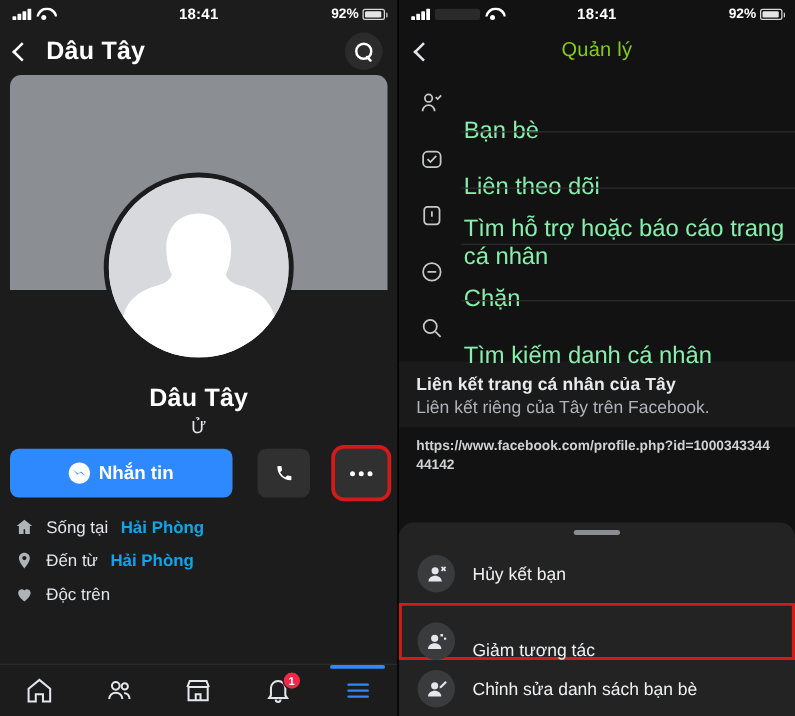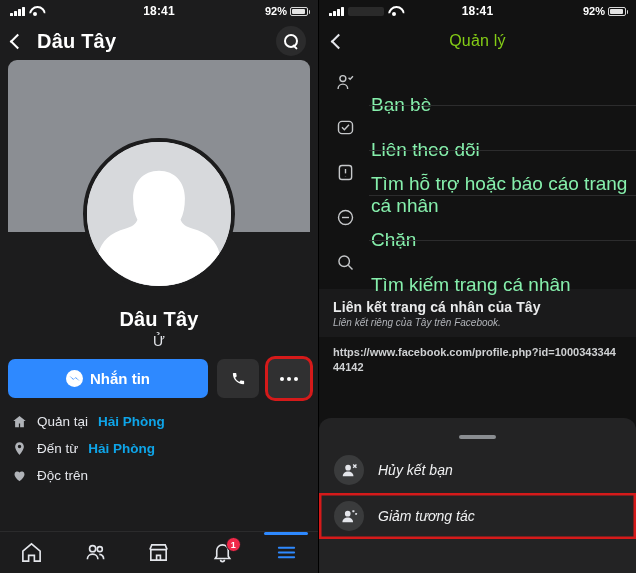--- a/index.html
+++ b/index.html
@@ -76,21 +76,21 @@
     position:absolute; left:50%; transform:translateX(-50%);
     top:78px; width:152px; height:152px; border-radius:50%;
     background:#d7d9dc; border:4px solid #1c1c1d; overflow:hidden;
   }
   .avatar svg { width:100%; height:100%; display:block; }
   .name-block { text-align:center; padding-top:76px; }
   .prof-name { font-size:20px; font-weight:bold; color:#fff; letter-spacing:.2px; }
   .prof-sub  { font-size:14px; color:#e4e6eb; margin-top:2px; }
 
   
-  .actions { display:flex; gap:9px; padding:10px 8px 0 8px; align-items:center; }
+  .actions { display:flex; gap:20px; padding:10px 8px 0 8px; align-items:center; }
   .btn-msg {
     flex:1; height:39px; border-radius:7px; background:#2e89ff;
     display:flex; align-items:center; justify-content:center; gap:7px;
     color:#fff; font-size:15px; font-weight:bold;
   }
   .msgr { width:17px; height:17px; border-radius:50%; background:#fff; position:relative; flex:none; }
   .msgr::after{
     content:""; position:absolute; left:3px; top:5.5px; width:11px; height:6px;
     background:#2e89ff;
     clip-path: polygon(0 0, 42% 58%, 62% 28%, 100% 96%, 58% 42%, 38% 70%);
@@ -141,38 +141,38 @@
   .menu-item + .menu-item::before{
     content:""; position:absolute; top:0; left:36px; right:0; height:1px; background:#2c2c2d;
   }
   .menu-ic { width:24px; display:flex; align-items:center; justify-content:center; flex:none; }
   .menu-ic svg { width:21px; height:21px; stroke:#c6c8ca; fill:none; stroke-width:1.6; }
   .menu-label { font-size:19px; color:#86efac;margin-top:44px; }
 
   
   .link-sec { background:#1a1a1b; padding:10px 14px 9px 14px; margin-top:4px; }
   .link-title { font-size:14px; font-weight:bold; color:#e9eaeb; letter-spacing:.1px; }
-  .link-desc  { font-size:10px; color:#b0b3b8; margin-top:2px;font-style:italic; }
+  .link-desc  { font-size:14px; color:#b0b3b8; margin-top:2px; }
   .link-url-box { background:#121212; padding:8px 14px 3px 14px; }
   .link-url { font-size:11px; color:#cfd1d3; line-height:1.35; font-weight:bold; word-break:break-all; }
 
   
   .sheet {
     position:absolute; left:0; right:0; bottom:0; top:418px;
-    background:#232324; border-radius:12px 12px 0 0; padding-top:17px;font-style:italic;
+    background:#232324; border-radius:12px 12px 0 0; padding-top:6px;
   }
   .grabber { width:37px; height:4px; background:#8a8d91; border-radius:3px; margin:0 auto 8px auto; }
   .sheet-item { display:flex; align-items:center; gap:14px; height:46px; padding-left:15px; position:relative; }
   .sheet-ic {
     width:30px; height:30px; border-radius:50%; background:#3a3b3c;
     display:flex; align-items:center; justify-content:center; flex:none;
   }
   .sheet-ic svg { width:17px; height:17px; fill:#e4e6eb; }
   .sheet-label { font-size:14px; color:#f0f1f2; }
-  .sheet-item.highlight { box-shadow:inset 0 0 0 2.5px #d51a1a; }
+  .sheet-item.highlight { box-shadow:inset 0 0 0 2.5px #d51a1a;align-items:flex-end; }
 </style>
 </head>
 <body>
 
 <div class="screens">
 
   <div class="panel panel-left">
 
     <div class="statusbar">
       <div class="sb-left">
@@ -233,21 +233,21 @@
             <i></i>
           </span>
       </div>
     </div>
 
     <div class="info-list">
       <div class="info-row">
         <svg viewBox="0 0 24 24">
             <path d="M12 3 2 11h3v10h6v-6h2v6h6V11h3z"></path>
           </svg>
-        <span>Quản tại </span>
+        <span>Sống tại </span>
           <b>Hải Phòng</b>
       </div>
       <div class="info-row">
         <svg viewBox="0 0 24 24">
             <path d="M12 2c-4 0-7 3-7 7 0 5 7 13 7 13s7-8 7-13c0-4-3-7-7-7zm0 9.5A2.5 2.5 0 1 1 12 6a2.5 2.5 0 0 1 0 5.5z"></path>
           </svg>
         <span>Đến từ </span>
           <b>Hải Phòng</b>
       </div>
       <div class="info-row">
@@ -368,21 +368,21 @@
         <span class="menu-label">Chặn</span>
       </div>
 
       <div class="menu-item">
         <span class="menu-ic">
           <svg viewBox="0 0 24 24">
               <circle cx="10.5" cy="10.5" r="6"></circle>
               <path d="M15.2 15.2L20 20"></path>
             </svg>
         </span>
-        <span class="menu-label">Tìm kiếm trang cá nhân</span>
+        <span class="menu-label">Tìm kiếm danh cá nhân</span>
       </div>
     </div>
 
     <div class="link-sec">
       <div class="link-title">Liên kết trang cá nhân của Tây</div>
       <div class="link-desc">Liên kết riêng của Tây trên Facebook.</div>
     </div>
     <div class="link-url-box">
       <div class="link-url">https://www.facebook.com/profile.php?id=100034334444142</div>
     </div>
@@ -406,15 +406,25 @@
           <svg viewBox="0 0 24 24">
               <circle cx="9.5" cy="8" r="4"></circle>
               <path d="M2 20c0-4 3.4-6.5 7.5-6.5s7.5 2.5 7.5 6.5z"></path>
               <rect x="16" y="3" width="3" height="3" rx=".7"></rect>
               <rect x="20" y="7" width="2.6" height="2.6" rx=".6"></rect>
             </svg>
         </span>
         <span class="sheet-label">Giảm tương tác</span>
       </div>
 
+      <div class="sheet-item">
+        <span class="sheet-ic">
+          <svg viewBox="0 0 24 24">
+              <circle cx="9.5" cy="8" r="4"></circle>
+              <path d="M2 20c0-4 3.4-6.5 7.5-6.5s7.5 2.5 7.5 6.5z"></path>
+              <path d="M21.6 2.6l-6 6-.6 2.3 2.3-.6 6-6z"></path>
+            </svg>
+        </span>
+        <span class="sheet-label">Chỉnh sửa danh sách bạn bè</span>
+      </div>
     </div>
   </div>
 </div>
 
 </body></html>

